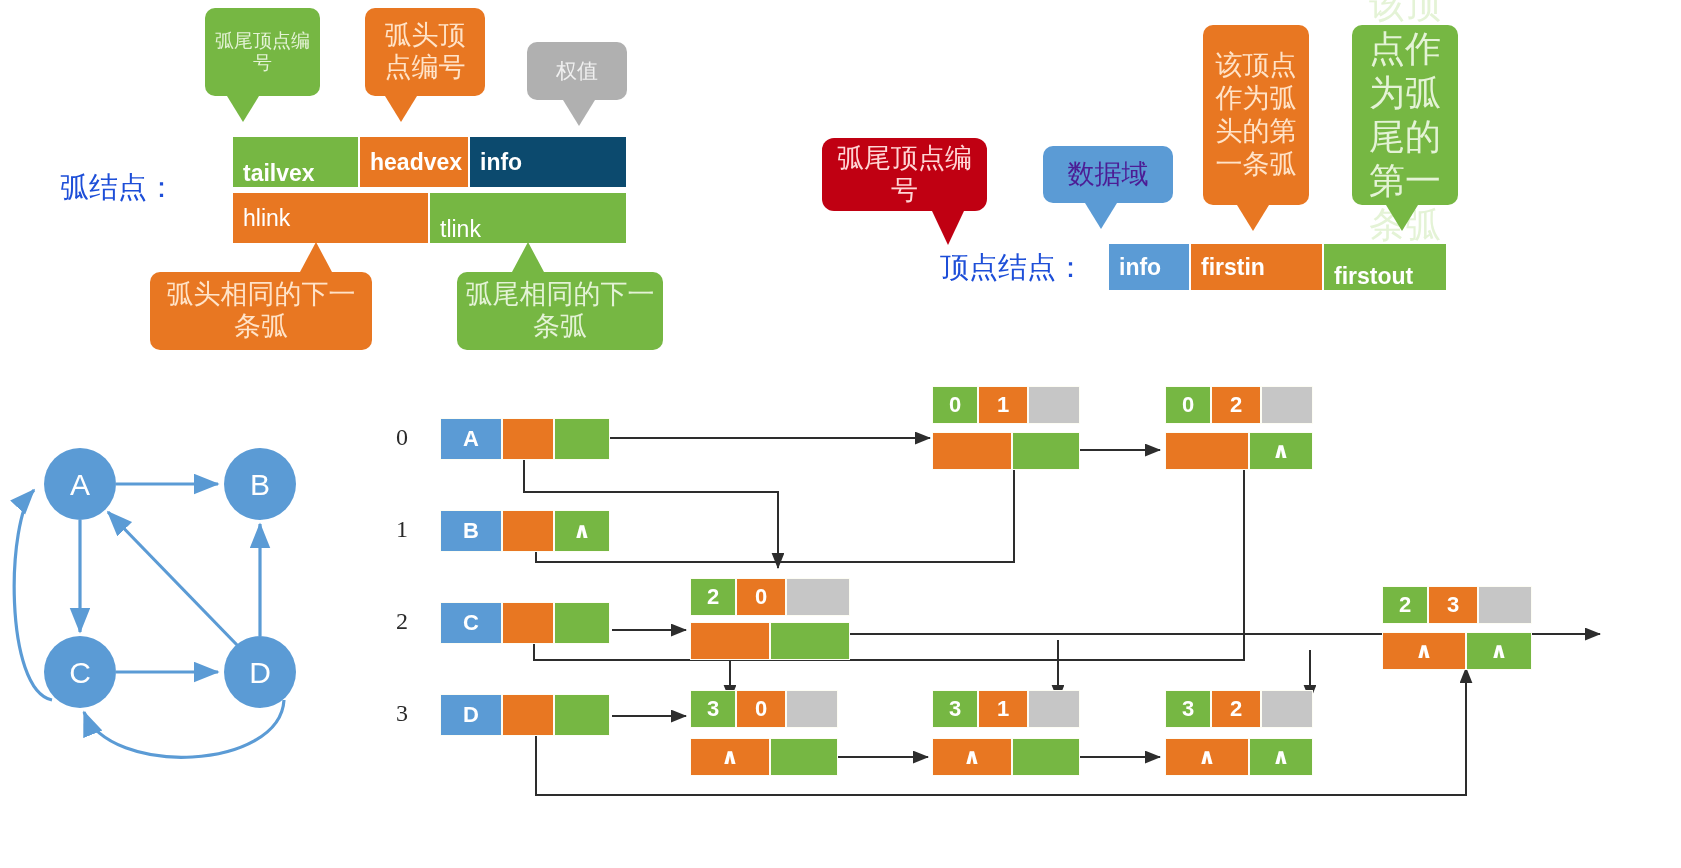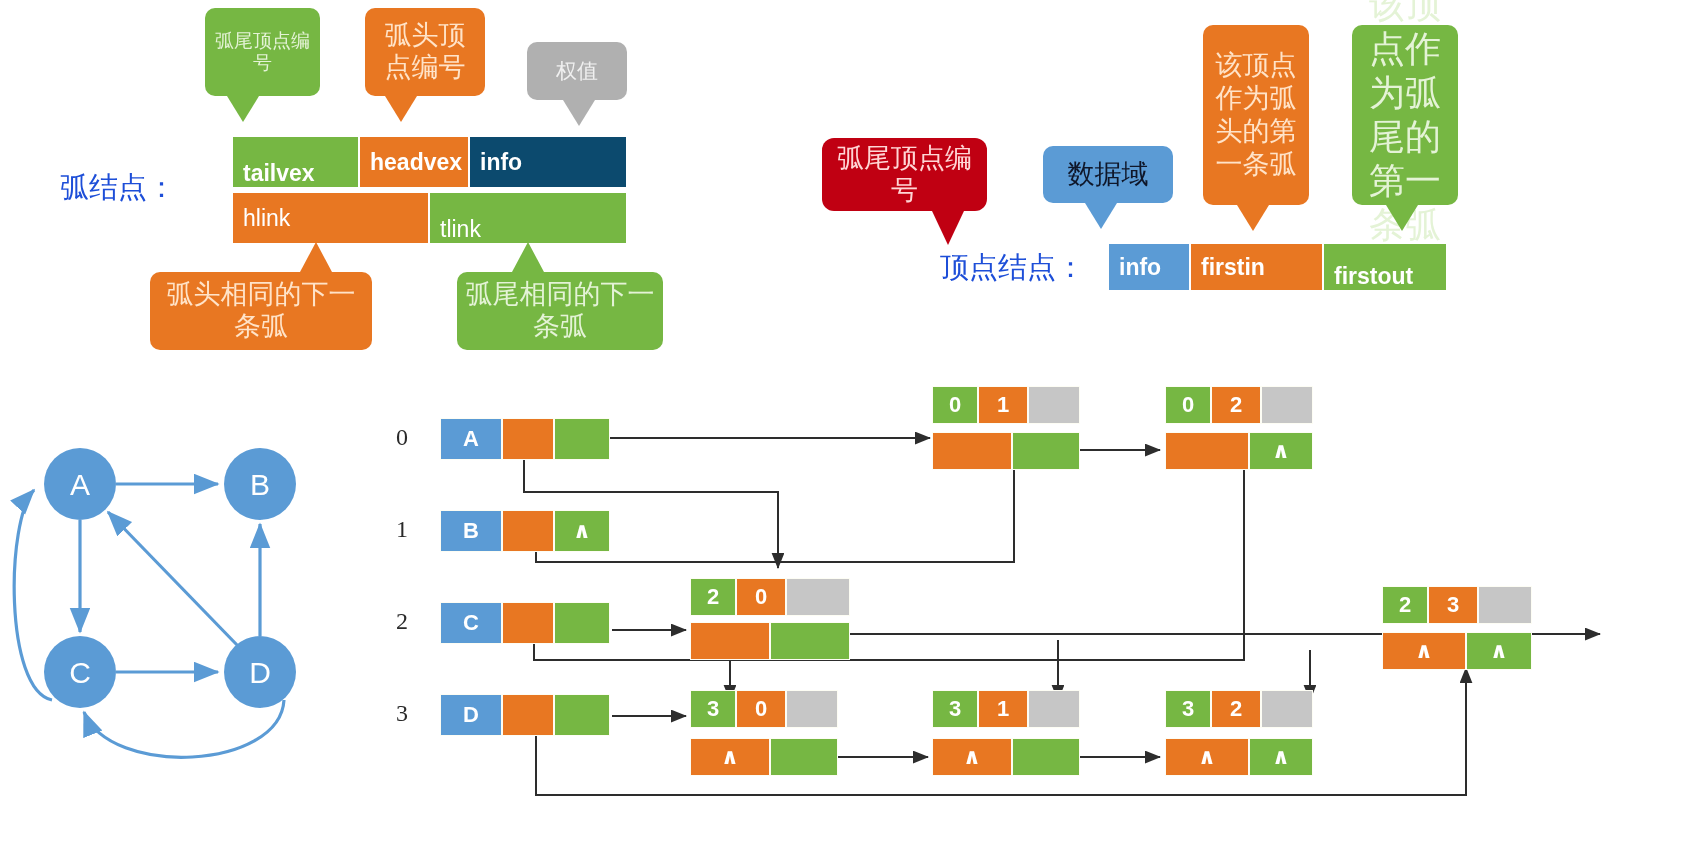--- a/index.html
+++ b/index.html
@@ -19,21 +19,21 @@
     box-sizing:border-box;
     padding:6px 8px;
   }
   .callout .tail{
     position:absolute;width:0;height:0;border-style:solid;
   }
   .cg{background:#76b743;color:#e4f3d6;}
   .co{background:#e87722;color:#ffe3c8;}
   .cgr{background:#b0b0b0;color:#f0f0f0;}
   .cr{background:#c00012;color:#ffd6d6;}
-  .cb{background:#5b9bd5;color:#0f172a;}
+  .cb{background:#5b9bd5;color:#4c1d95;}
 
   
   .tail-down-green{border-width:26px 16px 0 16px;border-color:#76b743 transparent transparent transparent;}
   .tail-down-orange{border-width:26px 16px 0 16px;border-color:#e87722 transparent transparent transparent;}
   .tail-down-grey{border-width:26px 16px 0 16px;border-color:#b0b0b0 transparent transparent transparent;}
   .tail-down-red{border-width:34px 16px 0 16px;border-color:#c00012 transparent transparent transparent;}
   .tail-down-blue{border-width:26px 16px 0 16px;border-color:#5b9bd5 transparent transparent transparent;}
   .tail-up-orange{border-width:0 16px 30px 16px;border-color:transparent transparent #e87722 transparent;}
   .tail-up-green{border-width:0 16px 30px 16px;border-color:transparent transparent #76b743 transparent;}
 

